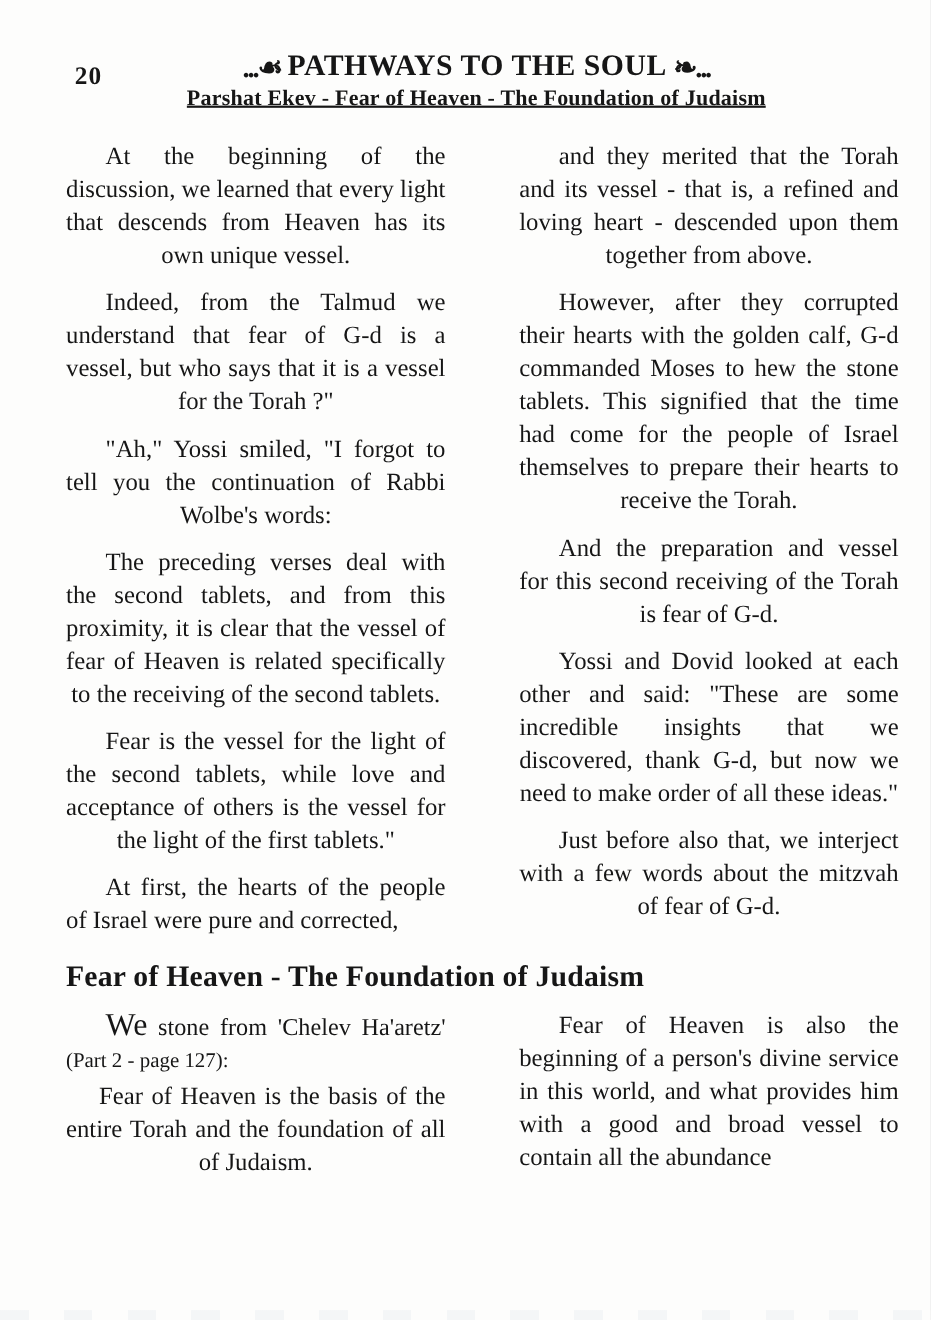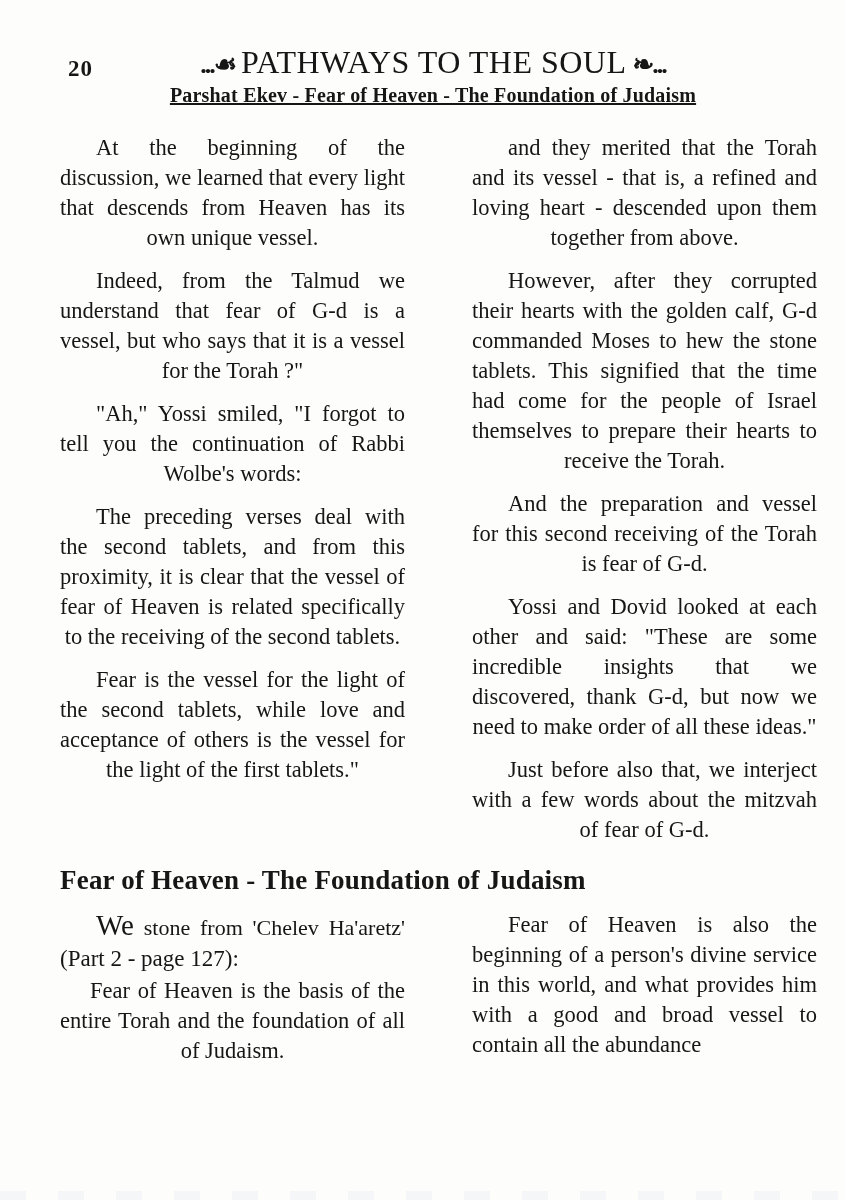--- a/index.html
+++ b/index.html
@@ -26,22 +26,22 @@
     letter-spacing: 1px;
   }
   .title-row {
     display: flex;
     align-items: center;
     justify-content: center;
     gap: 6px;
     white-space: nowrap;
   }
   .book-title {
-    font-size: 32px;
-    font-weight: normal;
+    font-size: 27px;
+    font-weight: bold;
     letter-spacing: 0.5px;
   }
   .ornament {
     font-size: 26px;
     font-weight: bold;
     letter-spacing: -2px;
     position: relative;
     top: 2px;
   }
   .subtitle {
@@ -83,21 +83,21 @@
     margin: 0;
     font-size: 22px;
     line-height: 31px;
     text-align: justify;
     text-align-last: justify;
     text-indent: 36px;
   }
   .lead-word { font-size: 29px; }
   .quote-source {
     margin: 0 0 2px 0;
-    font-size: 23px;
+    font-size: 19px;
     line-height: 31px;
     text-align: left;
   }
 
   
   .scan-strip {
     position: absolute;
     left: 0; bottom: 0;
     width: 100%; height: 9px;
     background: repeating-linear-gradient(
@@ -122,20 +122,21 @@
     <div class="subtitle">Parshat Ekev - Fear of Heaven - The Foundation of Judaism</div>
   </div>
 
   <div class="columns">
     <div class="col">
       <p class="body-p">At the beginning of the discussion, we learned that every light that descends from Heaven has its own unique vessel.</p>
       <p class="body-p">Indeed, from the Talmud we understand that fear of G-d is a vessel, but who says that it is a vessel for the Torah ?"</p>
       <p class="body-p">"Ah," Yossi smiled, "I forgot to tell you the continuation of Rabbi Wolbe's words:</p>
       <p class="body-p">The preceding verses deal with the second tablets, and from this proximity, it is clear that the vessel of fear of Heaven is related specifically to the receiving of the second tablets.</p>
       <p class="body-p">Fear is the vessel for the light of the second tablets, while love and acceptance of others is the vessel for the light of the first tablets."</p>
+      <p class="body-p run-on">At first, the hearts of the people of Israel were pure and corrected,</p>
     </div>
     <div class="col">
       <p class="body-p">and they merited that the Torah and its vessel - that is, a refined and loving heart - descended upon them together from above.</p>
       <p class="body-p">However, after they corrupted their hearts with the golden calf, G-d commanded Moses to hew the stone tablets. This signified that the time had come for the people of Israel themselves to prepare their hearts to receive the Torah.</p>
       <p class="body-p">And the preparation and vessel for this second receiving of the Torah is fear of G-d.</p>
       <p class="body-p">Yossi and Dovid looked at each other and said: "These are some incredible insights that we discovered, thank G-d, but now we need to make order of all these ideas."</p>
       <p class="body-p">Just before also that, we interject with a few words about the mitzvah of fear of G-d.</p>
     </div>
   </div>
 

